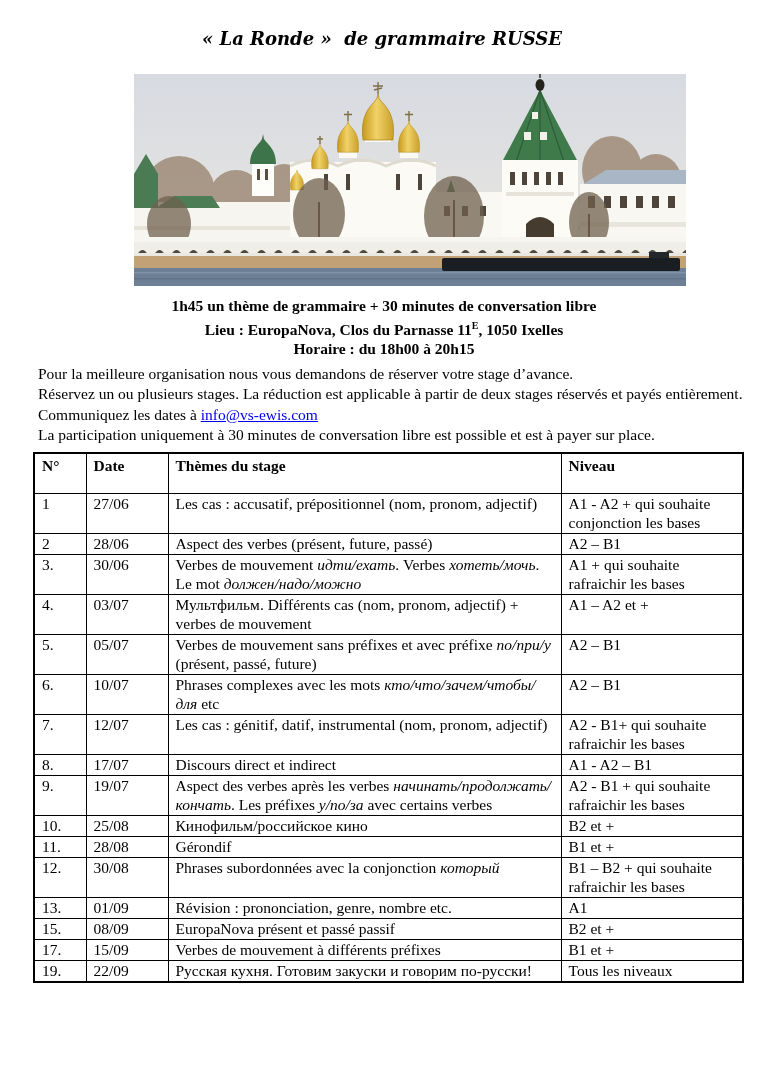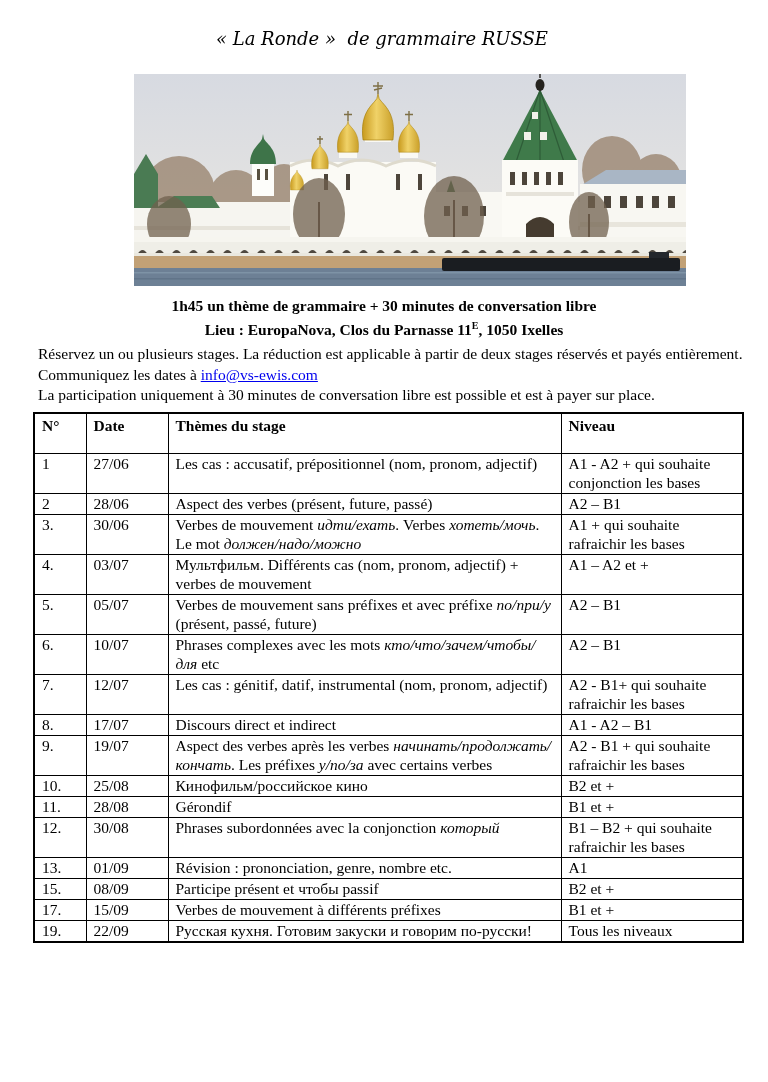--- a/index.html
+++ b/index.html
@@ -8,21 +8,21 @@
     width:768px;height:1082px;
     background:#ffffff;
     overflow:hidden;
     font-family:"Liberation Serif", serif;
     color:#000;
   }
   .doc-title{
     margin:28px 4px 0 0;
     text-align:center;
     font-size:18px;
-    font-weight:normal;
+    font-weight:bold;
     font-style:italic;
     font-family:"DejaVu Serif", serif;
     white-space:pre-wrap;
   }
   .photo-wrap{
     width:552px;height:212px;
     margin:25px 0 0 134px;
     overflow:hidden;
   }
   .photo-wrap svg{display:block;}
@@ -202,23 +202,25 @@
       <rect x="0" y="204" width="552" height="1.5" fill="#5c6f84" opacity="0.7"></rect>
 
       <rect x="515" y="178" width="20" height="8" fill="#23272c"></rect>
       <rect x="308" y="184" width="238" height="13" rx="2" fill="#1a1d21"></rect>
     </svg>
   </div>
 
   <div class="info-block">
     <p>1h45 un thème de grammaire + 30 minutes de conversation libre</p>
     <p><span>Lieu : EuropaNova, Clos du Parnasse 11</span><sup>E</sup><span>, 1050 Ixelles</span></p>
+    <p>Horaire : du 18h00 à 20h15</p>
   </div>
 
   <div class="intro">
+    <p>Pour la meilleure organisation nous vous demandons de réserver votre stage d’avance.</p>
     <p><span>Réservez un ou plusieurs stages. La réduction est applicable à partir de deux stages réservés et payés entièrement. Communiquez les dates à </span><a class="email">info@vs-ewis.com</a></p>
     <p>La participation uniquement à 30 minutes de conversation libre est possible et est à payer sur place.</p>
   </div>
 
   <table class="stage">
     <colgroup>
       <col style="width:52px">
       <col style="width:82px">
       <col style="width:393px">
       <col style="width:182px">
@@ -306,21 +308,21 @@
         </tr>
         <tr>
           <td>13.</td>
           <td>01/09</td>
           <td><span>Révision : prononciation, genre, nombre etc.</span></td>
           <td>A1</td>
         </tr>
         <tr>
           <td>15.</td>
           <td>08/09</td>
-          <td><span>Participe présent et чтобы passif</span></td>
+          <td><span>EuropaNova présent et passé passif</span></td>
           <td>B2 et +</td>
         </tr>
         <tr>
           <td>17.</td>
           <td>15/09</td>
           <td><span>Verbes de mouvement à différents préfixes</span></td>
           <td>B1 et +</td>
         </tr>
         <tr>
           <td>19.</td>

